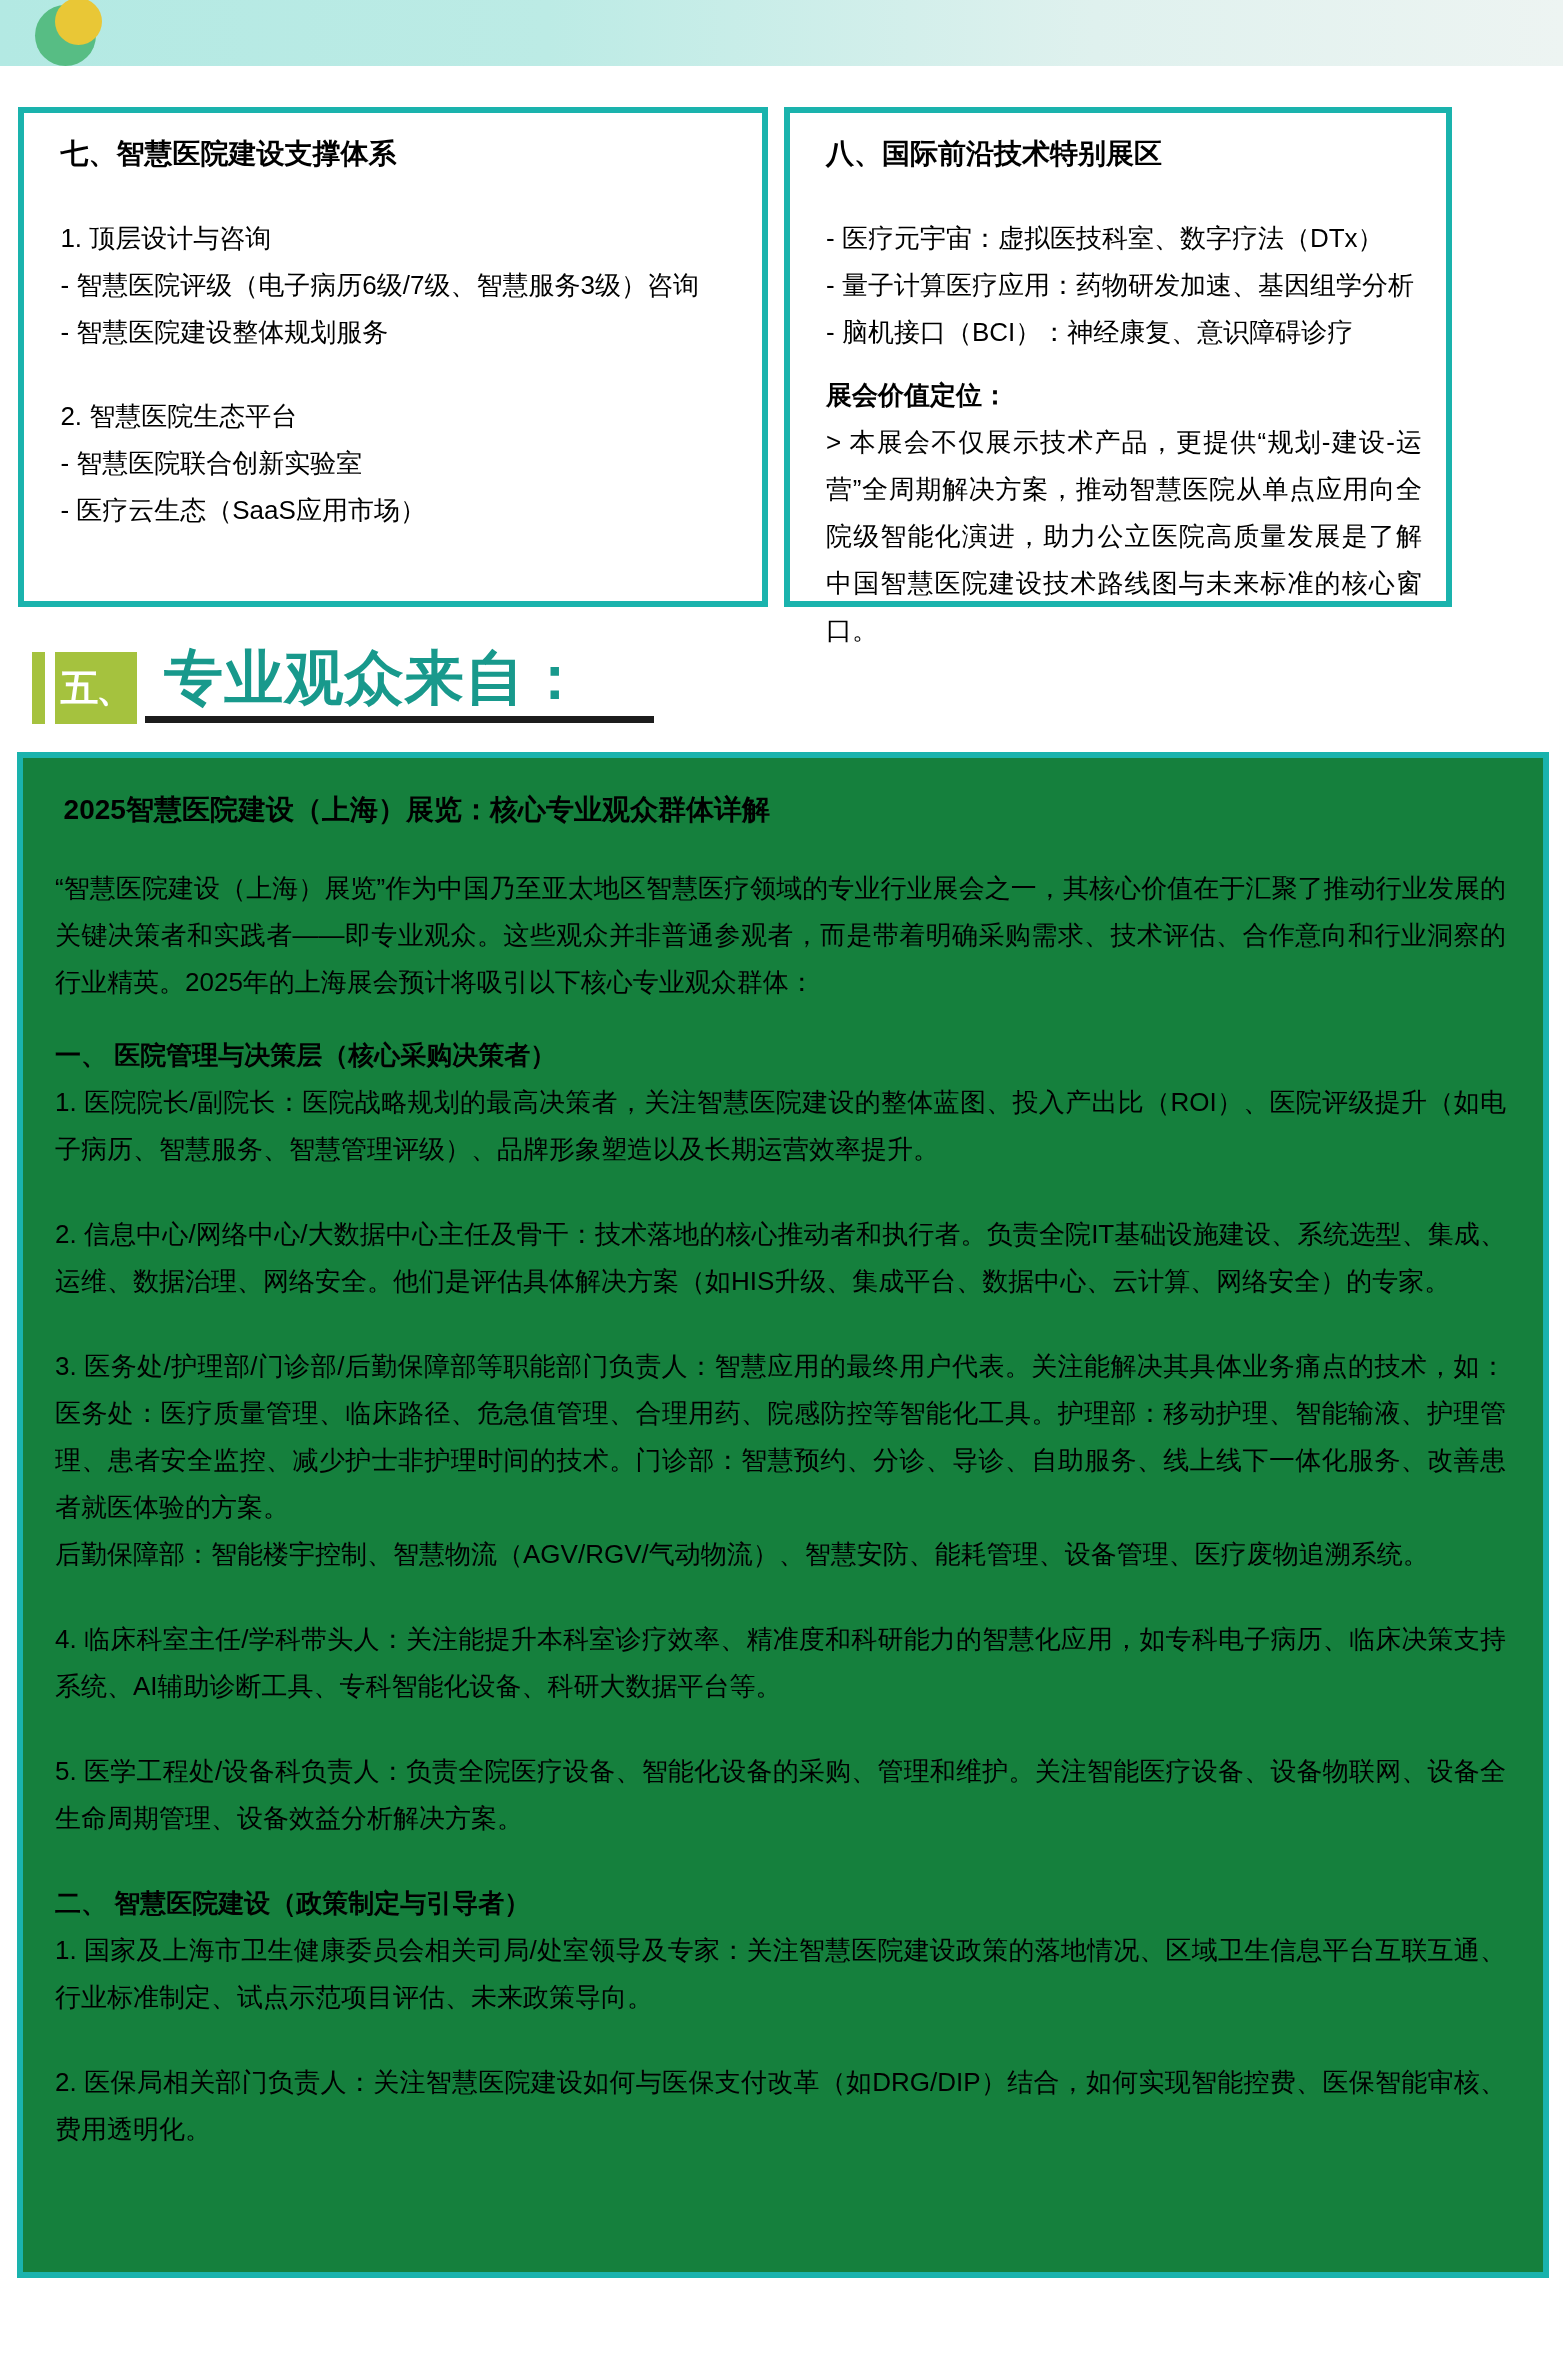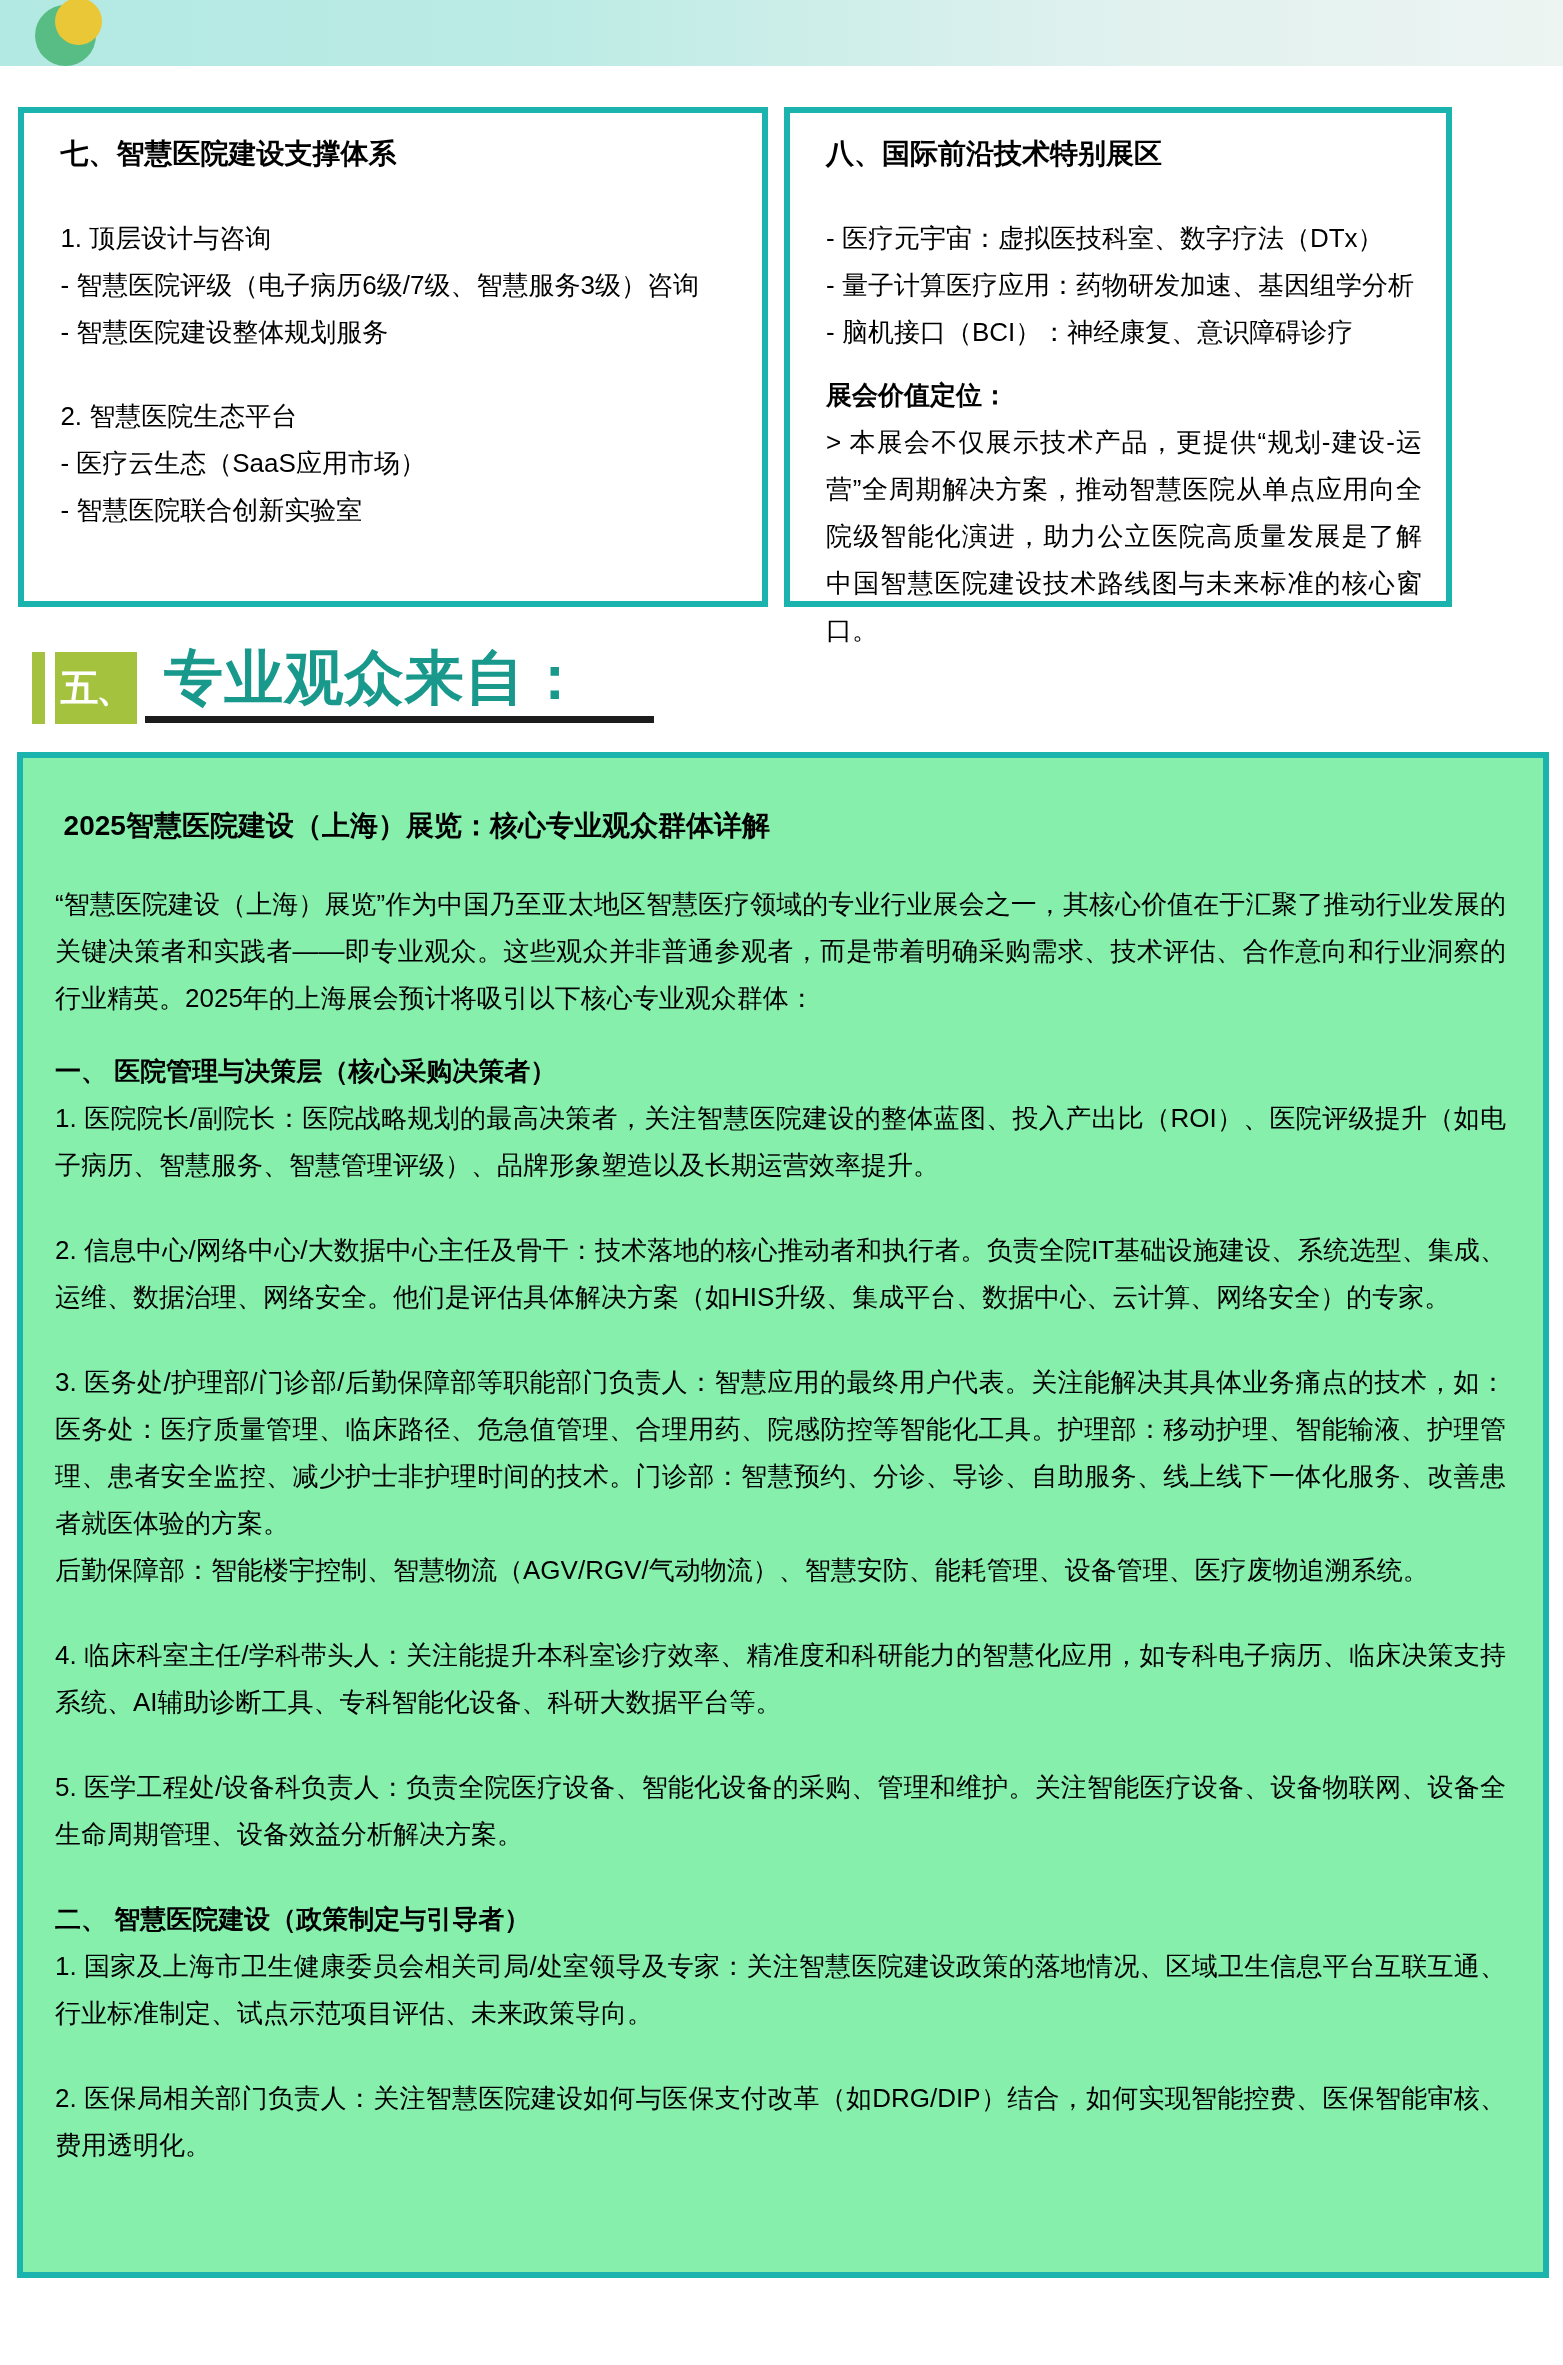--- a/index.html
+++ b/index.html
@@ -55,22 +55,22 @@
     position:absolute; left:164px; top:639px; font-size:59px; font-weight:900;
     color:#18998c; letter-spacing:1.2px; white-space:nowrap;
   }
   .underline5 {
     position:absolute; left:145px; top:716px; width:509px; height:6.7px;
     background:#1c1c1c;
   }
   
   .mainbox {
     position:absolute; left:17px; top:752px; width:1532px; height:1526px;
-    box-sizing:border-box; border:6.7px solid #1ab3ad; background:#86efac;
-    padding:44px 37px 0 32px; font-size:26px; line-height:47px; overflow:hidden;
+    box-sizing:border-box; border:6.7px solid #1ab3ad; background:#15803d;
+    padding:28px 37px 0 32px; font-size:26px; line-height:47px; overflow:hidden;
   }
   .mtitle {
     font-weight:bold; font-size:28px; line-height:47px;
     margin:0 0 32px 0; padding-left:8.6px;
   }
   .intro { margin:0 0 26px 0; text-align:justify; }
   .mainbox h3 {
     font-size:26px; font-weight:bold; margin:0; line-height:47px;
   }
   .item { margin:0 0 38px 0; text-align:justify; }
@@ -86,22 +86,22 @@
     <span class="c-green"></span>
     <span class="c-yellow"></span>
   </header>
 
   <section class="tbox box7">
     <div class="btitle">七、智慧医院建设支撑体系</div>
     <p>1. 顶层设计与咨询</p>
     <p>- 智慧医院评级（电子病历6级/7级、智慧服务3级）咨询</p>
     <p>- 智慧医院建设整体规划服务</p>
     <p class="gap-before">2. 智慧医院生态平台</p>
+    <p>- 智慧医院联合创新实验室</p>
     <p>- 医疗云生态（SaaS应用市场）</p>
-    <p>- 智慧医院联合创新实验室</p>
   </section>
 
   <section class="tbox box8">
     <div class="btitle">八、国际前沿技术特别展区</div>
     <p>- 医疗元宇宙：虚拟医技科室、数字疗法（DTx）</p>
     <p>- 量子计算医疗应用：药物研发加速、基因组学分析</p>
     <p>- 脑机接口（BCI）：神经康复、意识障碍诊疗</p>
     <p class="bold gap-before-sm">展会价值定位：</p>
     <p>&gt; 本展会不仅展示技术产品，更提供“规划-建设-运营”全周期解决方案，推动智慧医院从单点应用向全院级智能化演进，助力公立医院高质量发展是了解中国智慧医院建设技术路线图与未来标准的核心窗口。</p>
   </section>

